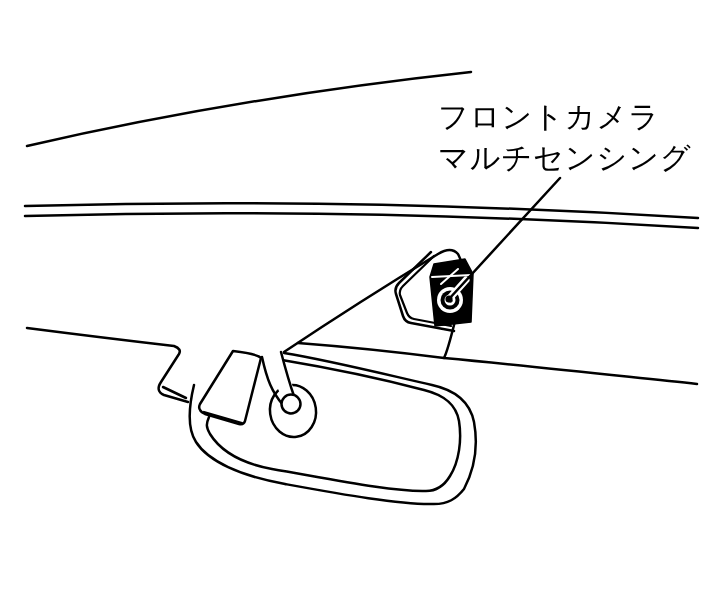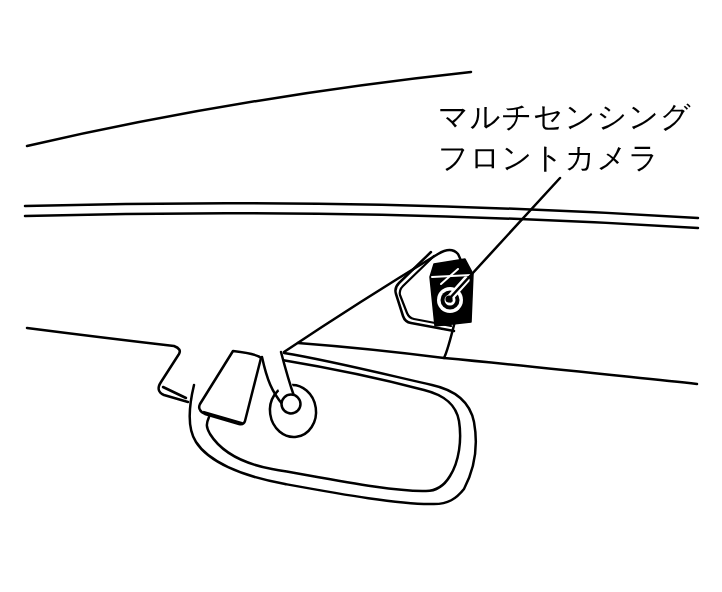--- a/index.html
+++ b/index.html
@@ -98,17 +98,17 @@
 
       <g>
         <path fill="#ffffff" d="M233,351 Q258,354 261,358 L245,421 Q244,425 239,424 L205,414 Q197,410 200,404 Z"></path>
         <path stroke-width="2.2" d="M204,412 L242,423"></path>
       </g>
 
     </g>
   </svg>
 
   <div class="callout">
+    <span>フロントカメラ</span>
     <span>マルチセンシング</span>
-    <span>フロントカメラ</span>
   </div>
 
 </div>
 
 </body></html>

